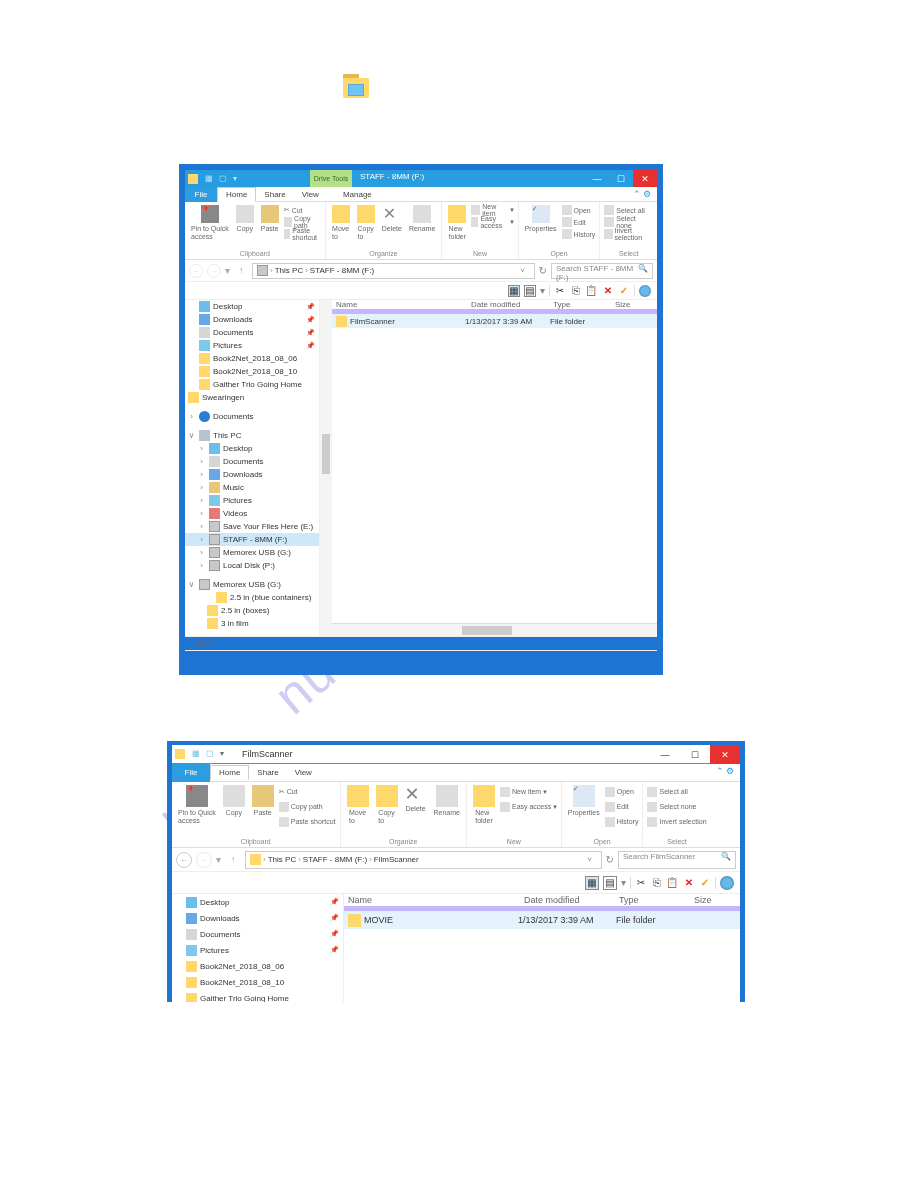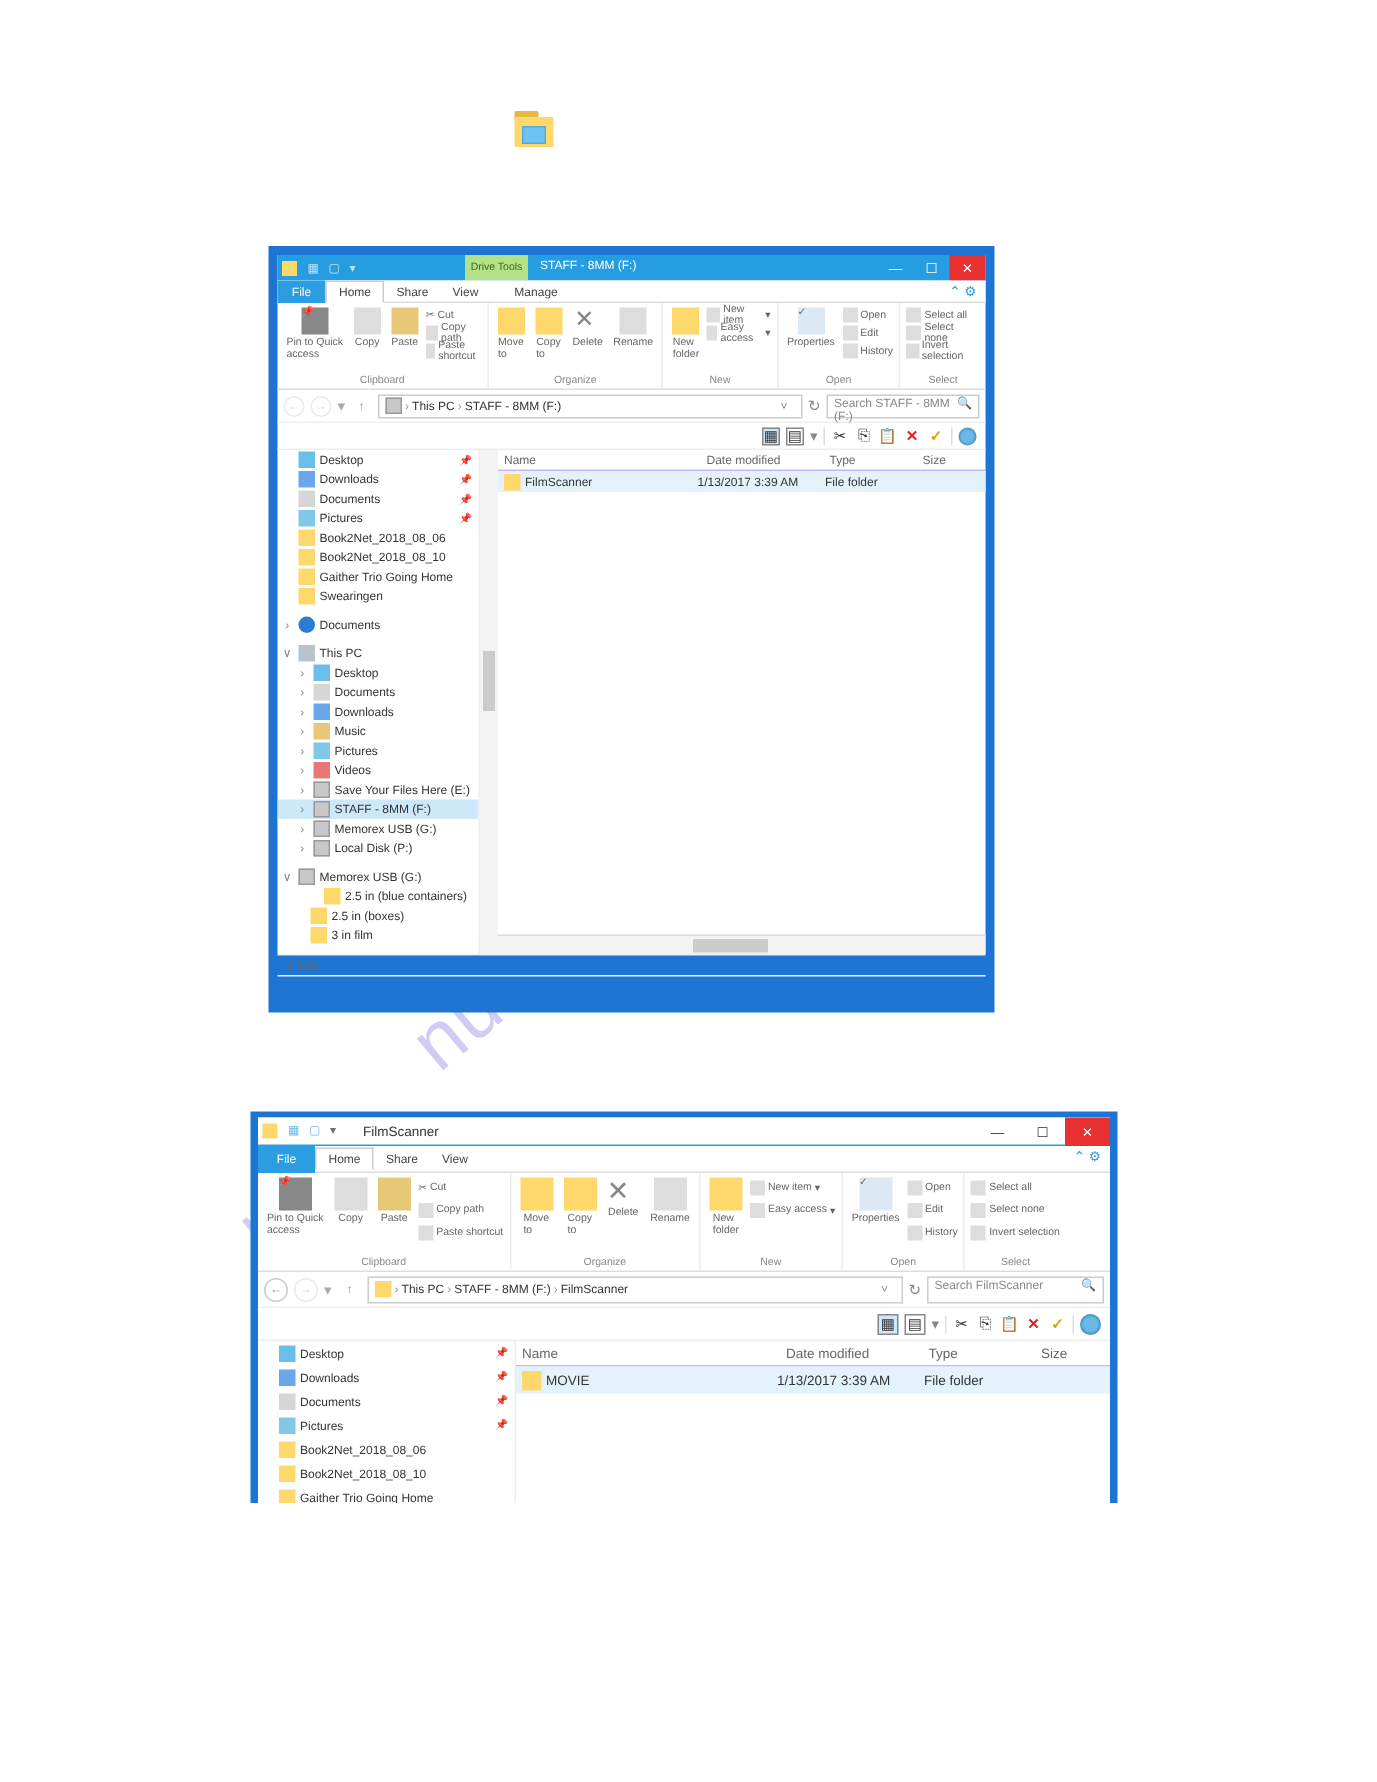--- a/index.html
+++ b/index.html
@@ -68,21 +68,21 @@
 .nic.od{background:#2b7cd3;border-radius:50%}
 .nic.dl{background:#6aa7e8}
 .nic.doc{background:#d6d6d6}
 .nic.pic{background:#7fc8e8}
 .nic.mus{background:#e8c878}
 .nic.vid{background:#e87878}
 .pin{margin-left:auto;margin-right:4px;color:#999;font-size:7px}
 .exp{width:9px;text-align:center;color:#888;font-size:8px}
 .nrow.sel{background:#cde8f9}
 .content{flex:1;display:flex;flex-direction:column}
-.cols{display:flex;height:14px;border-bottom:1px solid #c4b5fd;font-size:8px;color:#666;align-items:center;padding:0 4px}
+.cols{display:flex;height:14px;border-bottom:5px solid #c4b5fd;font-size:8px;color:#666;align-items:center;padding:0 4px}
 .c-name{flex:1}.c-date{width:82px}.c-type{width:62px}.c-size{width:38px}
 .filerow{display:flex;height:14px;align-items:center;padding:0 4px;font-size:8px;gap:3px}
 .filerow.sel{background:#e4f2fc}
 .filerow .nic{width:11px;height:11px}
 .status{height:15px;border-top:1px solid #eee;display:flex;align-items:center;padding:0 6px;font-size:8px;color:#666}
 .status .right{margin-left:auto;display:flex;align-items:center;gap:3px}
 .scrollbar{height:13px;background:#f4f4f4;border-top:1px solid #ddd;position:relative}
 .thumb{position:absolute;left:40%;width:50px;height:9px;top:2px;background:#ccc}
 .sep-v{width:1px;height:12px;background:#ddd}
 .watermark{position:absolute;font-size:52px;color:#7a6fdb;opacity:.35;transform:rotate(-40deg);pointer-events:none;font-weight:300;letter-spacing:1px}
@@ -310,21 +310,21 @@
             <span>Book2Net_2018_08_06</span>
           </div>
       <div class="nrow" style="padding-left:14px">
             <div class="nic folder"></div>
             <span>Book2Net_2018_08_10</span>
           </div>
       <div class="nrow" style="padding-left:14px">
             <div class="nic folder"></div>
             <span>Gaither Trio Going Home</span>
           </div>
-      <div class="nrow" style="padding-left:14px">
+      <div class="nrow" style="padding-left:3px">
             <div class="nic folder"></div>
             <span>Swearingen</span>
           </div>
       <div style="height:6px"></div>
       <div class="nrow" style="padding-left:2px">
             <span class="exp">›</span>
             <div class="nic od"></div>
             <span>Documents</span>
           </div>
       <div style="height:6px"></div>

